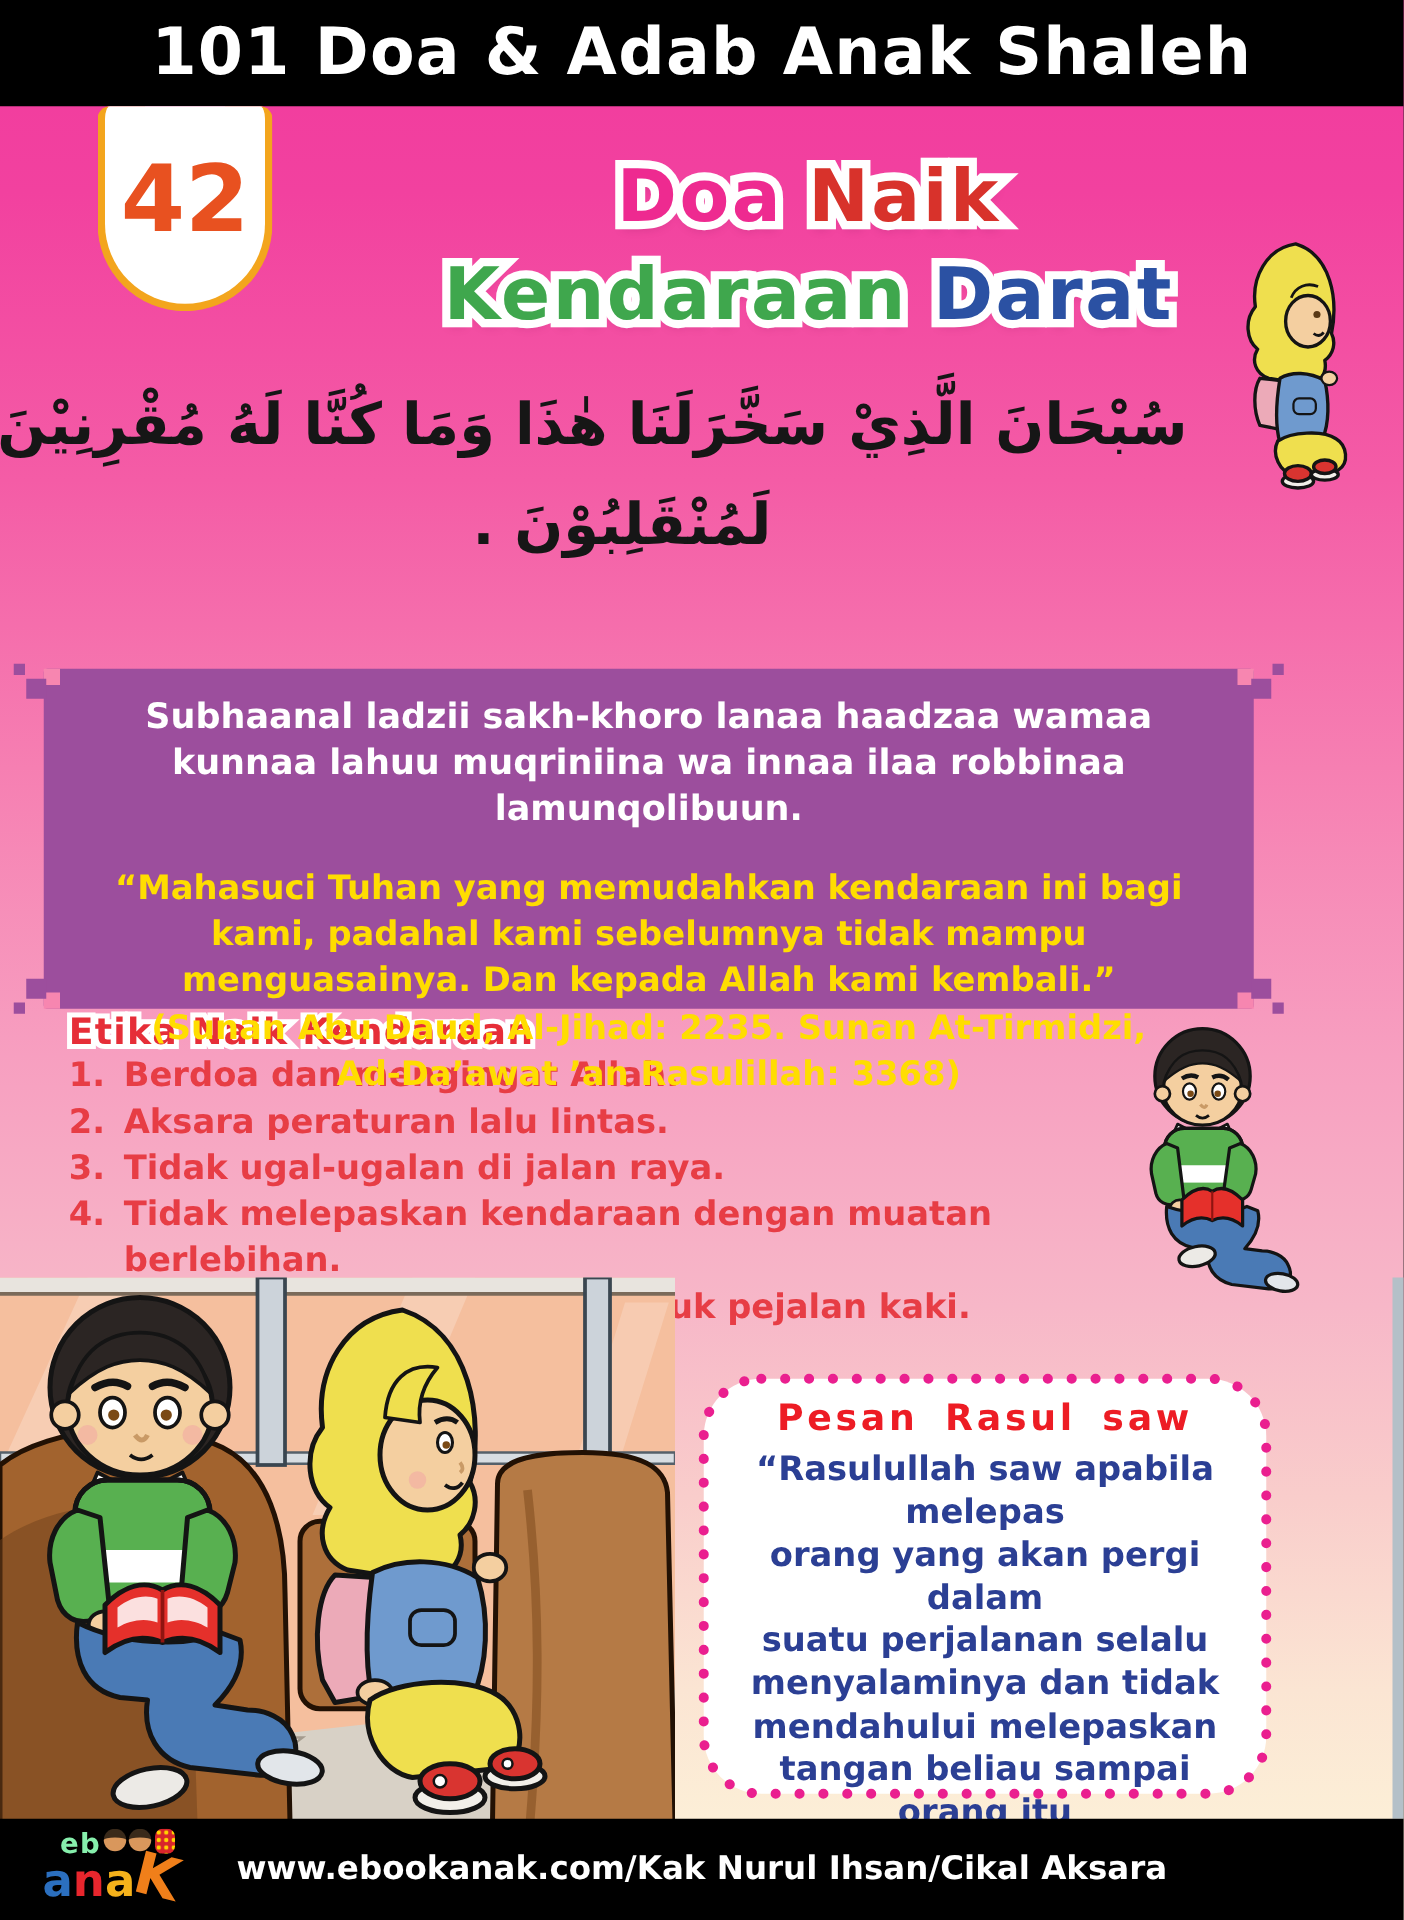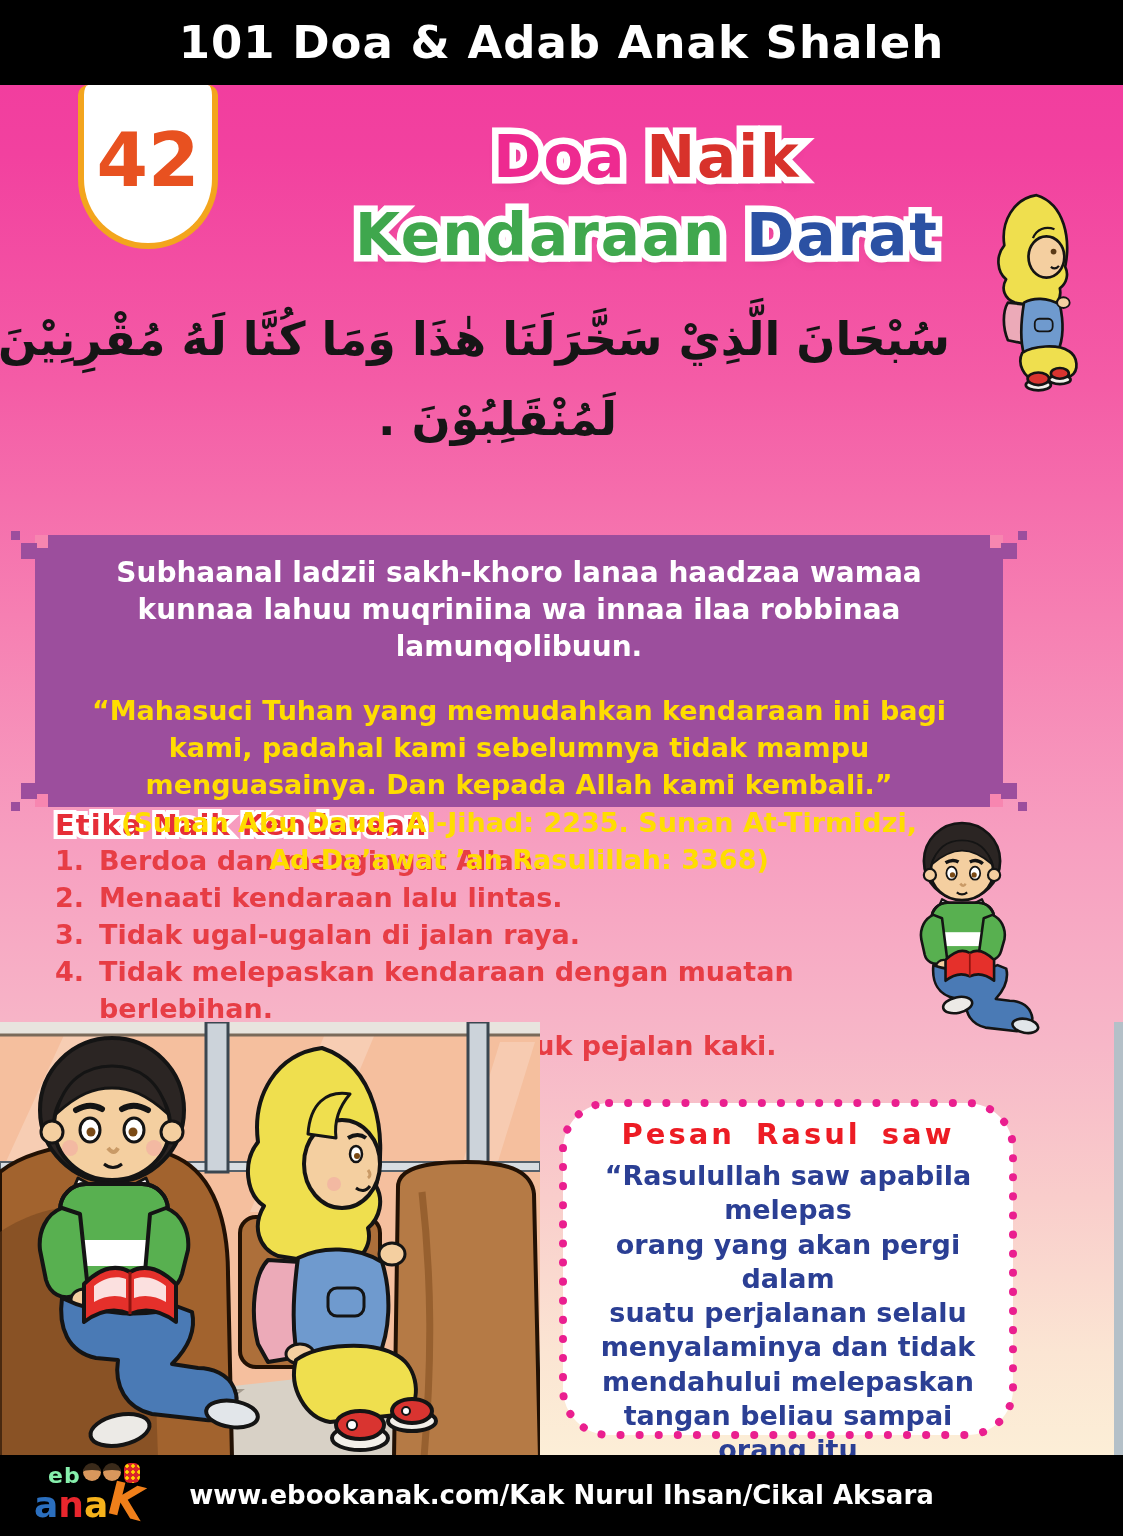--- a/index.html
+++ b/index.html
@@ -5,21 +5,21 @@
   html,body{margin:0;padding:0;background:#222;}
   .page{
     position:relative; width:1123px; height:1536px; overflow:hidden;
     font-family:"DejaVu Sans","Liberation Sans",sans-serif;
     background:linear-gradient(180deg,
       #f23a9e 0%, #f2419f 10%, #f45ca6 25%, #f67fb2 40%,
       #f79fc0 55%, #f7b7c8 68%, #f9cdcb 78%, #fbe5d3 88%, #fdf6da 100%);
   }
   
   .header-bar{position:absolute;left:0;top:0;width:1123px;height:85px;background:#000;z-index:30;}
-  .header-bar h1{margin:0;line-height:85px;text-align:center;color:#fff;font-size:45px;font-weight:700;letter-spacing:1px;}
+  .header-bar h1{margin:0;line-height:85px;text-align:center;color:#fff;font-size:52px;font-weight:700;letter-spacing:1px;}
   .footer-bar{position:absolute;left:0;top:1455px;width:1123px;height:81px;background:#000;z-index:30;}
   .footer-url{position:absolute;left:0;top:0;width:100%;text-align:center;line-height:81px;color:#fff;font-size:26px;font-weight:700;border-radius:14px;}
   
   .num-tab{position:absolute;left:78px;top:85px;width:128px;height:158px;background:#fff;
     border:6px solid #f3a51d;border-top:none;border-radius:10px 10px 70px 70px;z-index:31;}
   .num-tab span{display:block;text-align:center;line-height:150px;font-size:74px;font-weight:700;color:#e85120;}
   
   .title-block{position:absolute;left:297px;top:118px;width:700px;text-align:center;z-index:5;}
   .title-line{position:relative;font-weight:700;font-size:58px;line-height:78px;letter-spacing:2px;}
   .sl{position:absolute;inset:0;color:#fff;-webkit-text-stroke:13px #fff;text-shadow:0 6px 8px rgba(130,20,80,.25);}
@@ -141,21 +141,21 @@
     <div class="etika-head">
       <div class="sl"><span>Etika Naik Kendaraan</span></div>
       <div class="fl">Etika Naik Kendaraan</div>
     </div>
     <div class="etika-item">
       <span class="etika-num">1.</span>
         <span>Berdoa dan mengingat Allah.</span>
     </div>
     <div class="etika-item">
       <span class="etika-num">2.</span>
-        <span>Menaati kendaraan lalu lintas.</span>
+        <span>Aksara peraturan lalu lintas.</span>
     </div>
     <div class="etika-item">
       <span class="etika-num">3.</span>
         <span>Tidak ugal-ugalan di jalan raya.</span>
     </div>
     <div class="etika-item">
       <span class="etika-num">4.</span>
         <span>Tidak melepaskan kendaraan dengan muatan berlebihan.</span>
     </div>
     <div class="etika-item">

